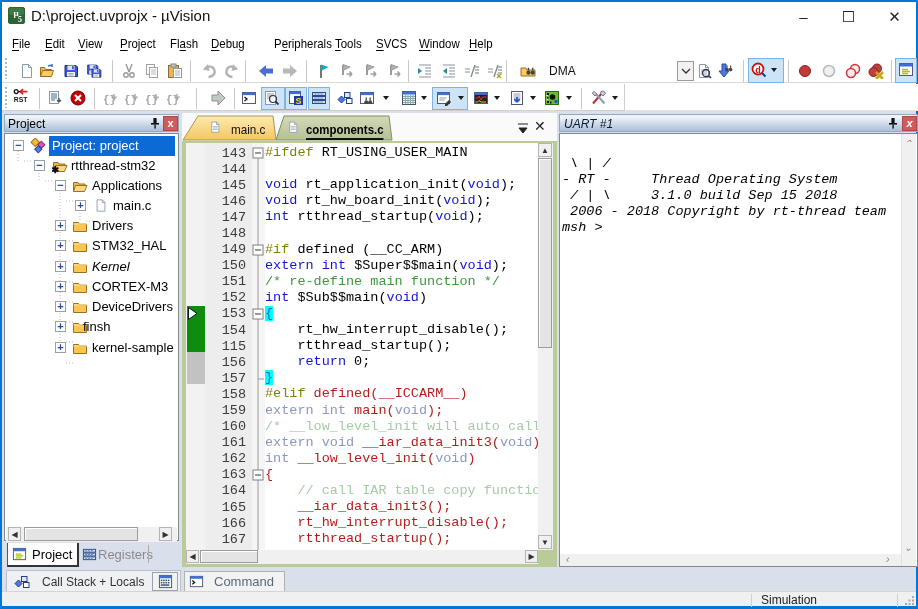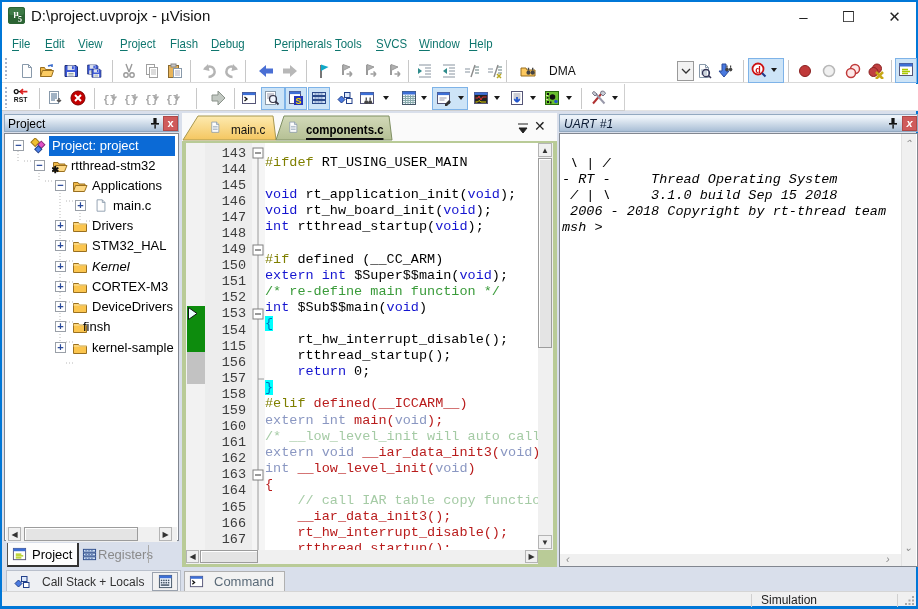--- a/index.html
+++ b/index.html
@@ -4,21 +4,21 @@
 html,body{width:918px;height:609px;overflow:hidden;}
 body{font-family:"Liberation Sans",sans-serif;background:#fff;position:relative;}
 #win{position:absolute;left:0;top:0;width:918px;height:609px;border:2px solid #0077d7;border-bottom:3px solid #0077d7;background:#fff;}
 .abs{position:absolute;}
 
 #title{position:absolute;left:0;top:0;width:914px;height:30px;background:#fff;}
 #ticon{position:absolute;left:6px;top:5px;width:17px;height:17px;border-radius:3px;background:linear-gradient(135deg,#4a8a50,#1e5c28);}
 #ttext{position:absolute;left:29px;top:5px;font-size:15px;color:#111;}
 .wbtn{position:absolute;top:0;width:45px;height:30px;color:#222;text-align:center;font-size:15px;line-height:30px;}
 
-#menu{position:absolute;left:0;top:30px;width:914px;height:23px;background:#fff;font-size:13px;color:#0f766e;}
+#menu{position:absolute;left:0;top:30px;width:914px;height:23px;background:#fff;font-size:13px;color:#000000;}
 #menu span{position:absolute;top:4px;transform:scaleX(0.88);transform-origin:left;}
 u{text-decoration:underline;text-underline-offset:2px;}
 
 #tb1{position:absolute;left:0;top:53px;width:914px;height:28px;background:#fff;border-bottom:1px solid #d9d9d9;}
 #tb2{position:absolute;left:0;top:82px;width:623px;height:27px;background:#fff;border-bottom:1px solid #cfcfcf;border-right:1px solid #cfcfcf;}
 #tb2fill{position:absolute;left:623px;top:82px;width:293px;height:27px;background:#fff;border-bottom:1px solid #e4e4e4;}
 .sep1{position:absolute;top:3px;width:1px;height:21px;background:#c8c8c8;}
 .grip{position:absolute;left:3px;top:3px;width:2px;height:21px;background-image:repeating-linear-gradient(#aab4c8 0 2px,transparent 2px 4px);}
 .ico{position:absolute;width:16px;height:16px;}
 .hibox{position:absolute;background:#cde4f7;border:1px solid #7eb3e8;}
@@ -42,21 +42,21 @@
 
 #ltabs{position:absolute;left:2px;top:429px;width:175px;height:24px;font-size:13px;}
 #cstack{position:absolute;left:2px;top:456px;width:175px;height:23px;background:#eef0f3;border:1px solid #b9c0cc;font-size:13px;color:#333;}
 
 #ed{position:absolute;left:180px;top:2px;width:375px;height:454px;}
 #tabstrip{position:absolute;left:0;top:0;width:375px;height:29px;background:#fafafa;}
 #edframe{position:absolute;left:0;top:28px;width:375px;height:426px;background:#b9cb97;}
 #edmargin{position:absolute;left:4px;top:30px;width:19px;height:407px;background:#f2f2f2;}
 #edgut{position:absolute;left:23px;top:30px;width:47px;height:407px;background:#ededed;padding-top:2.5px;font-family:"Liberation Mono",monospace;font-size:13.5px;color:#3c3c3c;text-align:right;}
 #edfold{position:absolute;left:70px;top:30px;width:13px;height:407px;background:#f5f5f5;}
-#edcode{position:absolute;left:83px;top:30px;width:273px;height:407px;background:#fff;overflow:hidden;padding-top:12px;font-family:"Liberation Mono",monospace;font-size:13.5px;color:#000;}
+#edcode{position:absolute;left:83px;top:30px;width:273px;height:407px;background:#fff;overflow:hidden;padding-top:2px;font-family:"Liberation Mono",monospace;font-size:13.5px;color:#000;}
 .ln{height:16.1px;line-height:16.1px;white-space:pre;}
 .k{color:#1515d0;}
 .pp{color:#7f7f00;}
 .cm{color:#3a9b3a;}
 .gy{color:#b91c1c;}
 .gk{color:#8a97c2;}
 .gc{color:#a5cba5;}
 .br{background:#00ffff;color:#0070c0;}
 
 #uart{position:absolute;left:557px;top:3px;width:359px;height:404px;font-style:italic;}

